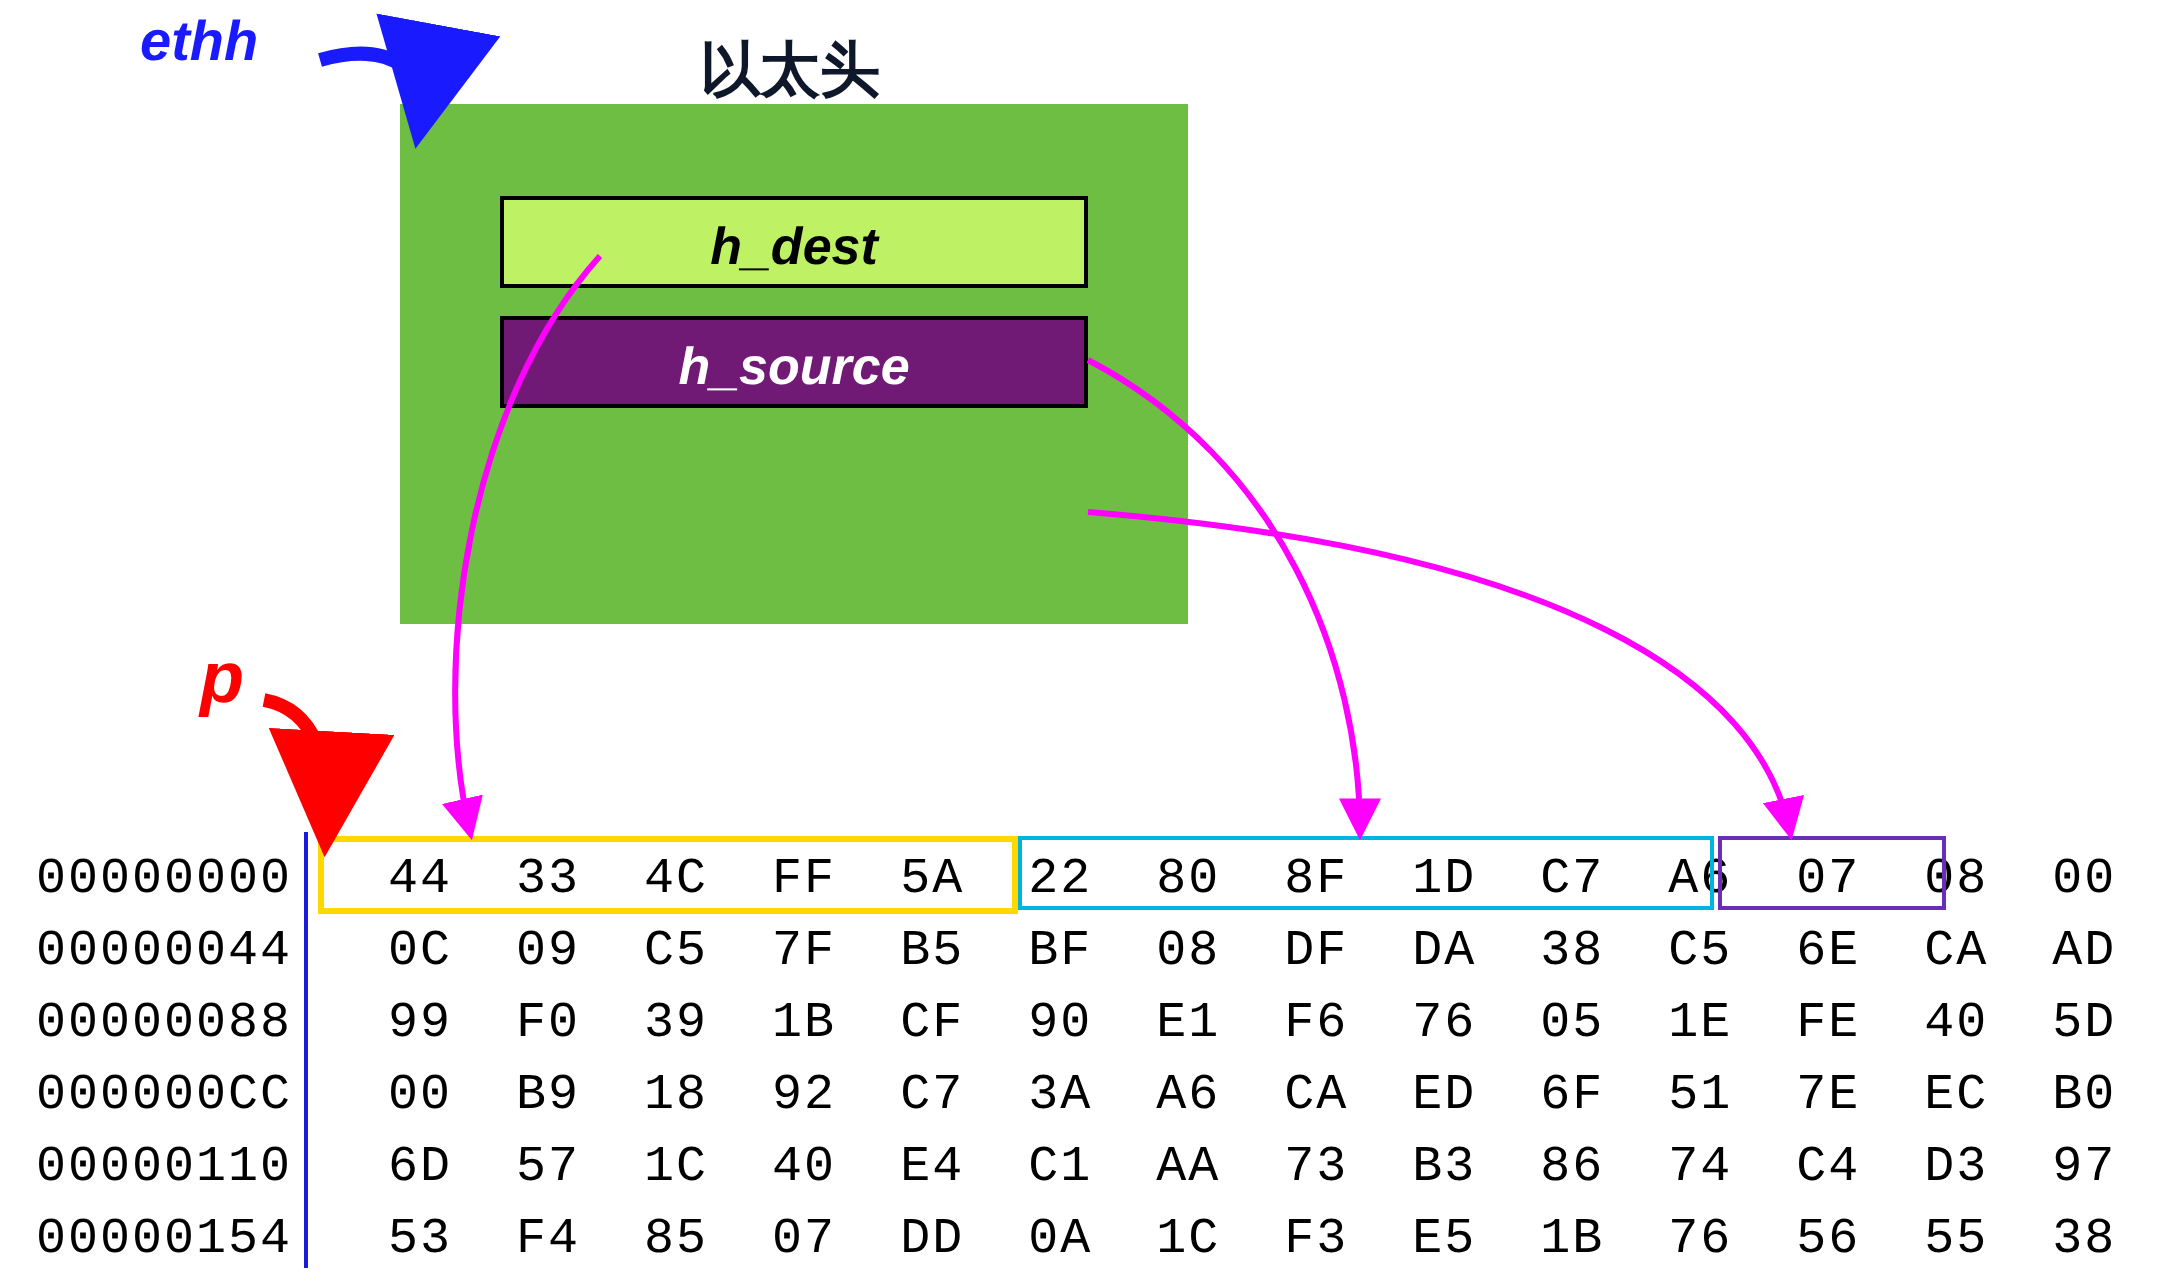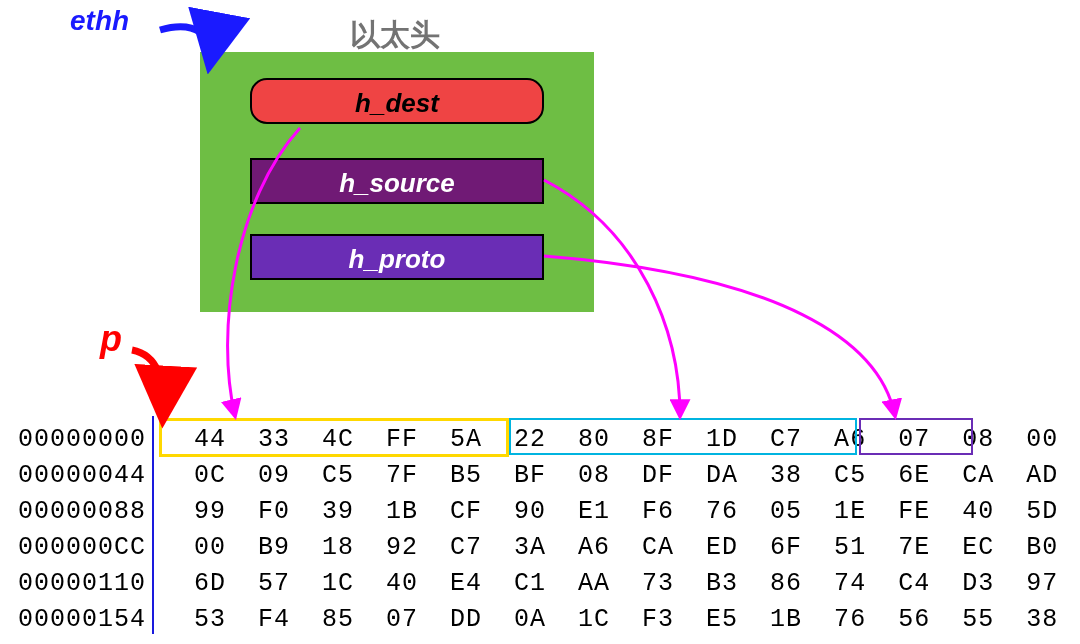--- a/index.html
+++ b/index.html
@@ -29,21 +29,21 @@
     font-weight: 900;
     font-style: italic;
     color: #FF0000;
   }
   .title-label {
     position: absolute;
     left: 350px;
     top: 15px;
     font-size: 30px;
     font-weight: 700;
-    color: #737373;
+    color: #0f172a;
   }
   .struct-box {
     position: absolute;
     left: 200px;
     top: 52px;
     width: 394px;
     height: 260px;
     background: #6EBE44;
   }
   .field {
@@ -52,21 +52,21 @@
     width: 294px;
     height: 46px;
     border: 2px solid #000;
     text-align: center;
     line-height: 46px;
     font-size: 26px;
     font-weight: 900;
     font-style: italic;
     box-sizing: border-box;
   }
-  .f-dest   { top: 26px;  background: #ef4444; color: #000; border-radius: 17px; }
+  .f-dest   { top: 46px;  background: #bef264; color: #000; }
   .f-source { top: 106px; background: #701a75; color: #fff; }
   .f-proto  { top: 182px; background: #6A2DB5; color: #fff; }
 
   .hex {
     position: absolute;
     left: 18px;
     top: 422px;
     font-family: Consolas, "Courier New", monospace;
     font-size: 25px;
     letter-spacing: 1px;
@@ -123,21 +123,20 @@
 </head>
 <body>
 
 <div class="ethh-label">ethh</div>
 <div class="p-label">p</div>
 <div class="title-label">以太头</div>
 
 <div class="struct-box">
   <div class="field f-dest">h_dest</div>
   <div class="field f-source">h_source</div>
-  <div class="field f-proto">h_proto</div>
 </div>
 
 <div class="vline"></div>
 <div class="hex" id="hex-area">00000000   44  33  4C  FF  5A  22  80  8F  1D  C7  A6  07  08  00  45  00  01
 00000044   0C  09  C5  7F  B5  BF  08  DF  DA  38  C5  6E  CA  AD  6F  CA  2B
 00000088   99  F0  39  1B  CF  90  E1  F6  76  05  1E  FE  40  5D  E2  2A  33
 000000CC   00  B9  18  92  C7  3A  A6  CA  ED  6F  51  7E  EC  B0  02  ED  46
 00000110   6D  57  1C  40  E4  C1  AA  73  B3  86  74  C4  D3  97  80  60  D5
 00000154   53  F4  85  07  DD  0A  1C  F3  E5  1B  76  56  55  38  F4  B7  ED</div>
 

